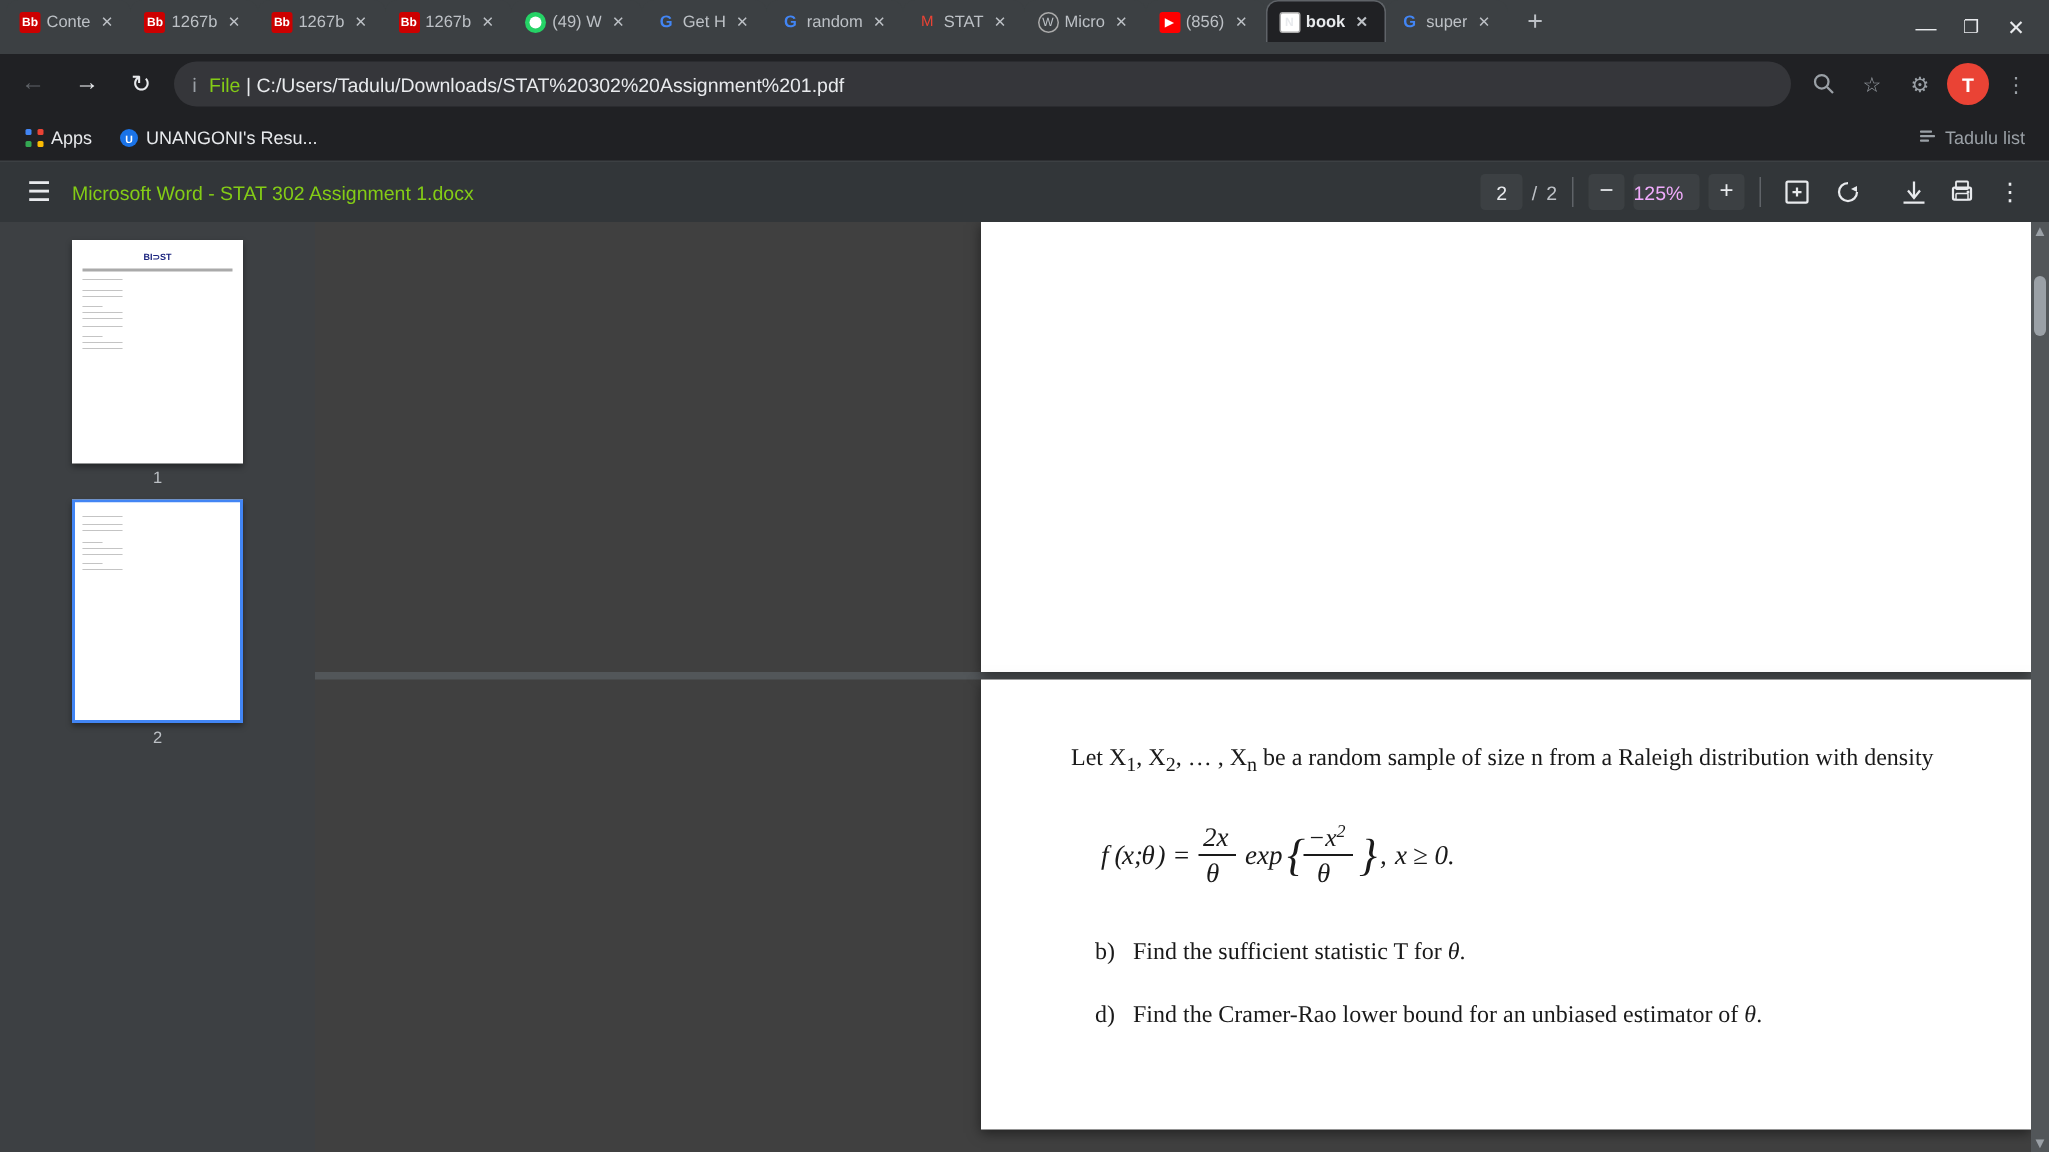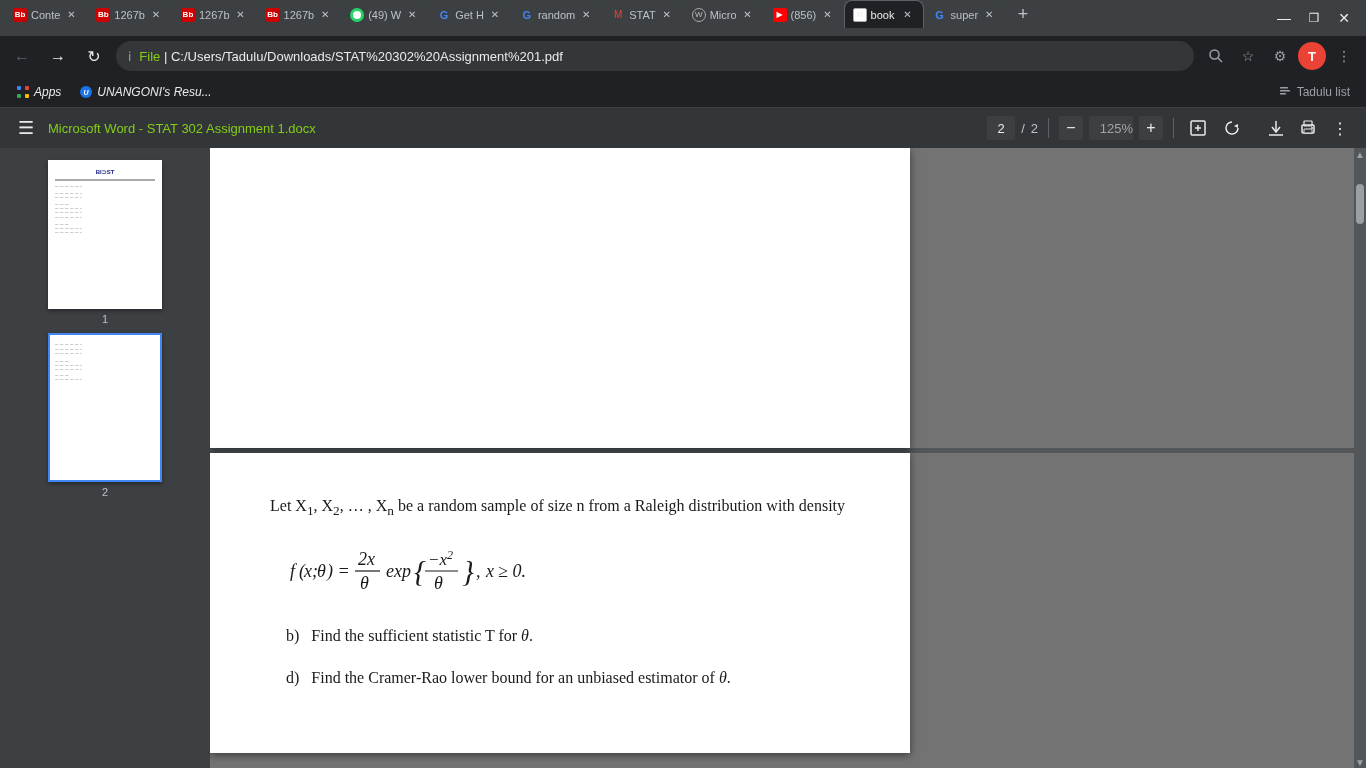--- a/index.html
+++ b/index.html
@@ -2,70 +2,70 @@
 <html><head>
   <meta charset="utf-8">
   <style>
     * { margin: 0; padding: 0; box-sizing: border-box; }
     body { font-family: 'Segoe UI', Arial, sans-serif; background: #202124; width: 1366px; height: 768px; overflow: hidden; }
 
     
     .browser-chrome { background: #3c4043; height: 36px; display: flex; align-items: center; padding: 0 4px; }
     .tab-bar { display: flex; height: 36px; overflow: hidden; flex: 1; }
     .tab { display: flex; align-items: center; height: 28px; padding: 0 8px; border-radius: 8px 8px 0 0; font-size: 11px; color: #bdc1c6; background: #3c4043; min-width: 80px; max-width: 120px; gap: 4px; cursor: pointer; border: 1px solid transparent; border-bottom: none; position: relative; white-space: nowrap; overflow: hidden; }
-    .tab.active { background: #202124; color: #e8eaed; border-color: #5f6368; }
+    .tab.active { background: #202124; color: #e8eaed; border-color: #5f6368; font-weight: bold; }
     .tab-favicon { width: 14px; height: 14px; border-radius: 2px; flex-shrink: 0; display: flex; align-items: center; justify-content: center; font-size: 9px; }
     .tab-title { overflow: hidden; text-overflow: ellipsis; flex: 1; }
     .tab-close { width: 14px; height: 14px; border-radius: 50%; display: flex; align-items: center; justify-content: center; font-size: 10px; color: #bdc1c6; cursor: pointer; flex-shrink: 0; }
     .tab-add { width: 28px; height: 28px; display: flex; align-items: center; justify-content: center; color: #bdc1c6; cursor: pointer; font-size: 18px; border-radius: 50%; margin-left: 4px; }
     .ctrl-btn { width: 28px; height: 28px; border-radius: 50%; display: flex; align-items: center; justify-content: center; color: #e8eaed; font-size: 16px; cursor: pointer; }
     .ctrl-btn.disabled { color: #5f6368; cursor: default; }
 
     
     .address-bar-row { background: #202124; height: 40px; display: flex; align-items: center; padding: 0 8px; gap: 8px; }
     .address-bar { flex: 1; background: #35363a; border-radius: 20px; height: 30px; display: flex; align-items: center; padding: 0 12px; gap: 8px; }
     .address-bar-icon { color: #9aa0a6; font-size: 13px; }
     .address-text { color: #e8eaed; font-size: 13px; flex: 1; }
     .address-actions { display: flex; align-items: center; gap: 4px; }
     .addr-btn { width: 28px; height: 28px; border-radius: 50%; display: flex; align-items: center; justify-content: center; color: #9aa0a6; font-size: 14px; cursor: pointer; }
     .profile-btn { width: 28px; height: 28px; border-radius: 50%; background: #ea4335; color: white; display: flex; align-items: center; justify-content: center; font-size: 13px; font-weight: bold; cursor: pointer; }
 
     
     .bookmarks-bar { background: #202124; height: 32px; display: flex; align-items: center; padding: 0 8px; gap: 2px; border-bottom: 1px solid #3c4043; }
-    .bookmark-item { display: flex; align-items: center; gap: 4px; padding: 4px 8px; border-radius: 4px; color: #e8eaed; font-size: 12px; cursor: pointer; white-space: nowrap; font-style: italic; }
+    .bookmark-item { display: flex; align-items: center; gap: 4px; padding: 4px 8px; border-radius: 4px; color: #e8eaed; font-size: 12px; cursor: pointer; white-space: nowrap; }
     .bm-icon { width: 14px; height: 14px; flex-shrink: 0; }
     .reading-list-btn { margin-left: auto; display: flex; align-items: center; gap: 4px; color: #9aa0a6; font-size: 12px; cursor: pointer; padding: 4px 8px; border-radius: 4px; }
 
     
     .pdf-viewer { display: flex; flex-direction: column; height: calc(768px - 36px - 40px - 32px); background: #525659; }
     .pdf-toolbar { background: #323639; height: 40px; display: flex; align-items: center; padding: 0 12px; gap: 8px; color: #e8eaed; }
     .hamburger { font-size: 18px; cursor: pointer; color: #e8eaed; width: 28px; text-align: center; }
     .pdf-title { font-size: 13px; color: #84cc16; flex: 1; }
     .pdf-page-controls { display: flex; align-items: center; gap: 6px; margin-left: auto; }
     .page-input { background: #3c4043; border: none; color: #e8eaed; width: 28px; height: 24px; text-align: center; border-radius: 3px; font-size: 13px; }
     .page-sep { color: #bdc1c6; font-size: 13px; }
     .zoom-btn { width: 24px; height: 24px; border-radius: 3px; background: #3c4043; border: none; color: #e8eaed; cursor: pointer; display: flex; align-items: center; justify-content: center; font-size: 16px; }
-    .zoom-input { background: #3c4043; border: none; color: #a3a3a3; width: 44px; height: 24px; text-align: right; border-radius: 3px; font-size: 13px; }
+    .zoom-input { background: #3c4043; border: none; color: #f0abfc; width: 44px; height: 24px; text-align: left; border-radius: 3px; font-size: 13px; }
     .zoom-separator { width: 1px; height: 20px; background: #5f6368; margin: 0 4px; }
     .fit-btn { width: 28px; height: 28px; border-radius: 4px; background: transparent; border: none; color: #e8eaed; cursor: pointer; display: flex; align-items: center; justify-content: center; font-size: 16px; }
     .toolbar-right { display: flex; align-items: center; gap: 4px; margin-left: 8px; }
     .tb-btn { width: 28px; height: 28px; border-radius: 4px; background: transparent; border: none; color: #e8eaed; cursor: pointer; display: flex; align-items: center; justify-content: center; font-size: 16px; }
 
     
     .pdf-sidebar { width: 210px; background: #3d4043; overflow-y: auto; padding: 12px 0; display: flex; flex-direction: column; align-items: center; gap: 8px; }
     .thumb-container { display: flex; flex-direction: column; align-items: center; gap: 4px; cursor: pointer; }
     .thumb-page { background: white; border: 2px solid transparent; position: relative; box-shadow: 0 2px 4px rgba(0,0,0,0.4); }
     .thumb-page.active { border-color: #4285f4; }
     .thumb-number { color: #bdc1c6; font-size: 11px; }
     .thumb-img { width: 110px; height: 145px; background: white; overflow: hidden; position: relative; }
     .thumb-content { font-size: 4px; color: #333; padding: 6px 5px; line-height: 1.4; }
     .thumb-logo { font-size: 6px; font-weight: bold; color: #1a237e; text-align: center; margin-bottom: 3px; }
 
     
-    .pdf-main { flex: 1; overflow-y: auto; display: flex; flex-direction: column; align-items: flex-start; padding: 0; gap: 0; background: #737373; }
+    .pdf-main { flex: 1; overflow-y: auto; display: flex; flex-direction: column; align-items: flex-end; padding: 0; gap: 0; background: #404040; }
     .page-wrapper { background: white; width: 700px; min-height: 300px; margin: 0; box-shadow: 0 2px 8px rgba(0,0,0,0.5); position: relative; }
     .page-top { height: 120px; background: white; }
     .page-content { padding: 40px 60px; font-family: 'Times New Roman', Times, serif; }
 
     
     .problem-text { font-size: 16px; line-height: 1.6; color: #1a1a1a; margin-bottom: 16px; }
     .math-formula { margin: 8px 0 16px 20px; font-size: 17px; font-style: italic; }
 
     
     .pdf-main::-webkit-scrollbar { width: 8px; }

